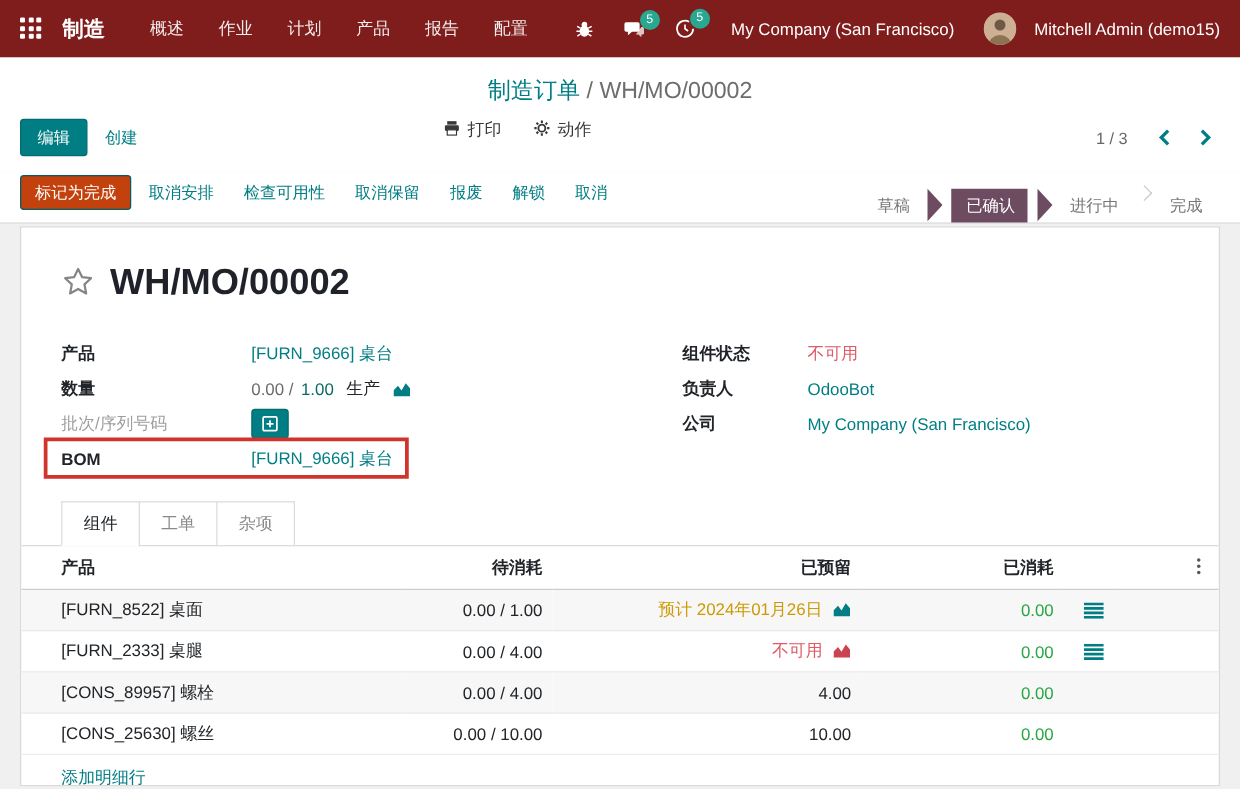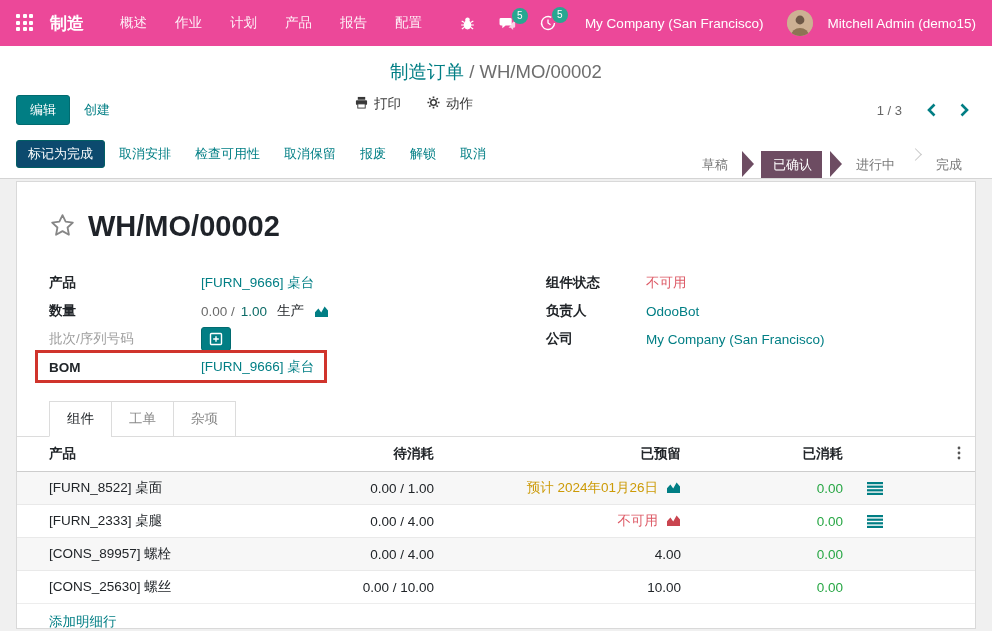--- a/index.html
+++ b/index.html
@@ -1,20 +1,20 @@
 <!DOCTYPE html>
 <html><head>
 <meta charset="utf-8">
 <style>
   * { margin:0; padding:0; box-sizing:border-box; }
   html,body { width:992px; height:631px; overflow:hidden; background:#f0f0f0;
     font-family:"Liberation Sans","DejaVu Sans",sans-serif; font-size:13.5px; color:#212529; }
 
   
-  .navbar { height:46px; background:#ec4899; display:flex; align-items:center; padding:0 16px; color:#fff; }
+  .navbar { height:46px; background:#7f1d1d; display:flex; align-items:center; padding:0 16px; color:#fff; }
   .apps-grid { width:18px; height:18px; display:grid; grid-template-columns:repeat(3,4px); grid-template-rows:repeat(3,4px); gap:2.5px; cursor:pointer; }
   .apps-grid span { background:#fff; border-radius:1px; display:block; }
   .app-name { font-size:17px; font-weight:700; margin:0 22px 0 16px; }
   .nav-item { font-size:13.5px; color:rgba(255,255,255,.92); padding:0 14px; line-height:46px; cursor:pointer; }
   .nav-right { margin-left:auto; display:flex; align-items:center; gap:6px; }
   .nav-icon-btn { position:relative; padding:6px 9px; cursor:pointer; display:flex; align-items:center; }
   .badge { position:absolute; top:-2px; right:-3px; min-width:16px; height:16px; border-radius:8px;
     background:#28a791; color:#fff; font-size:10px; line-height:16px; text-align:center; padding:0 4px; }
   .nav-company { font-size:13.5px; padding:0 18px 0 14px; cursor:pointer; }
   .avatar { width:26px; height:26px; border-radius:50%; background:#c7a98c; overflow:hidden; display:flex; align-items:flex-end; justify-content:center; }
@@ -32,21 +32,21 @@
   .cp-center { position:absolute; left:355px; top:9px; display:flex; gap:26px; }
   .cp-menu { display:flex; align-items:center; gap:6px; font-size:13.5px; color:#383838; cursor:pointer; }
   .pager { margin-left:auto; display:flex; align-items:center; gap:10px; }
   .pager-count { font-size:13px; color:#666; margin-right:8px; }
   .pager-arrow { cursor:pointer; padding:2px 6px; display:flex; }
 
   
   .statusbar { background:#fff; border-bottom:1px solid #d4d4d4; display:flex; align-items:center; padding:2px 16px 10px; }
   .sb-left { display:flex; align-items:center; gap:4px; }
   .sb-btn { font-size:13px; color:#017e84; padding:4px 9px; cursor:pointer; background:none; border:1px solid transparent; border-radius:3px; font-family:inherit; }
-  .sb-btn.primary { background:#0c4a6e; border-color:#015f63; color:#fff; padding:4px 11px; }
+  .sb-btn.primary { background:#c2410c; border-color:#015f63; color:#fff; padding:4px 11px; }
   .pipeline { margin-left:auto; display:flex; align-items:center; height:27px; }
   .state { font-size:13px; color:#777; padding:0 14px; line-height:27px; cursor:pointer; display:flex; align-items:center;margin-top:20px; }
   .state.active-group { padding:0; color:#fff;gap:8px; }
   .arrow-left { width:0; height:0; border-top:13.5px solid transparent; border-bottom:13.5px solid transparent; border-left:12px solid #6d4c62; margin-right:-1px; }
   .state-core { background:#6d4c62; line-height:27px; padding:0 10px 0 12px; }
   .arrow-right { width:0; height:0; border-top:13.5px solid transparent; border-bottom:13.5px solid transparent; border-left:12px solid #6d4c62; }
   .chev-sep { width:9px; height:9px; border-top:1px solid #c9c9c9; border-right:1px solid #c9c9c9; transform:rotate(45deg); margin:0 2px; }
 
   
   .content { background:#f0f0f0; padding:2px 16px 0; height:461px; }

